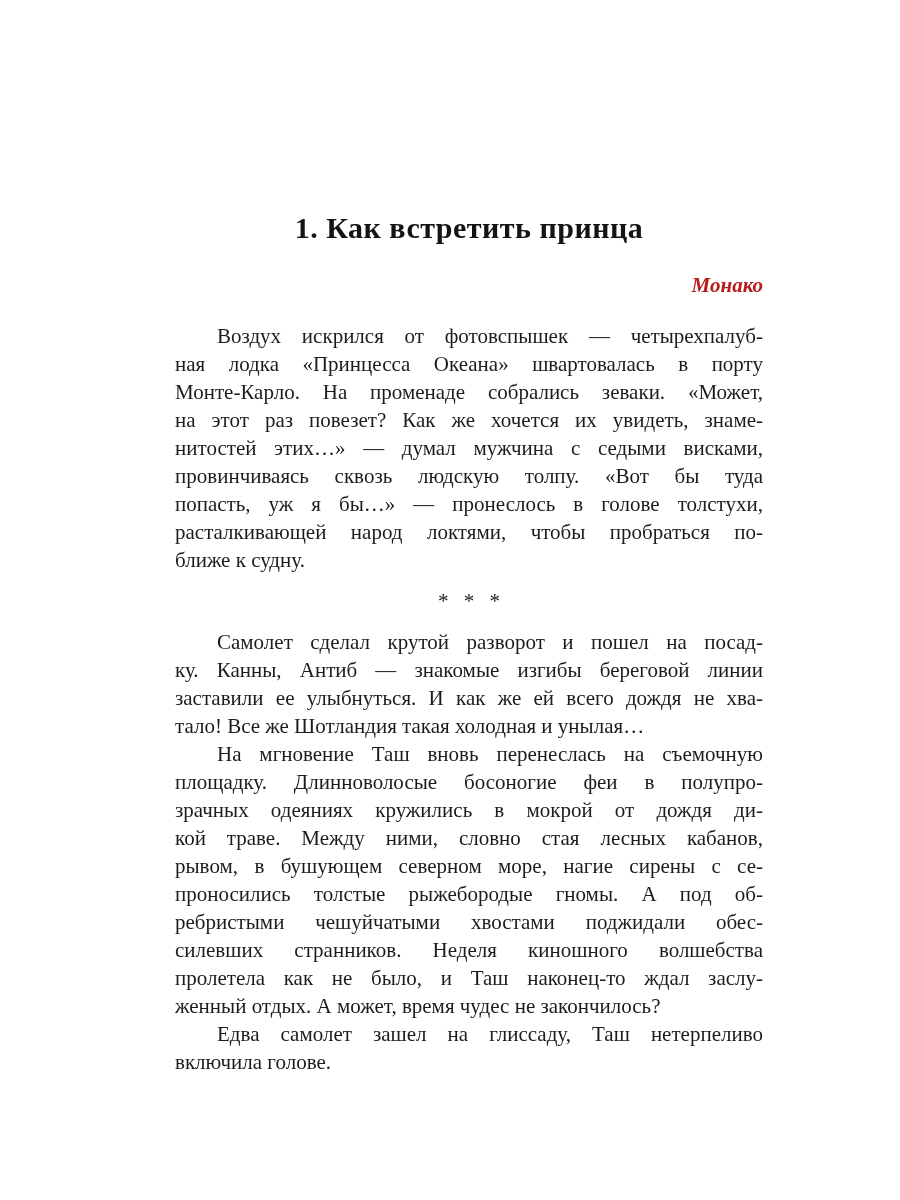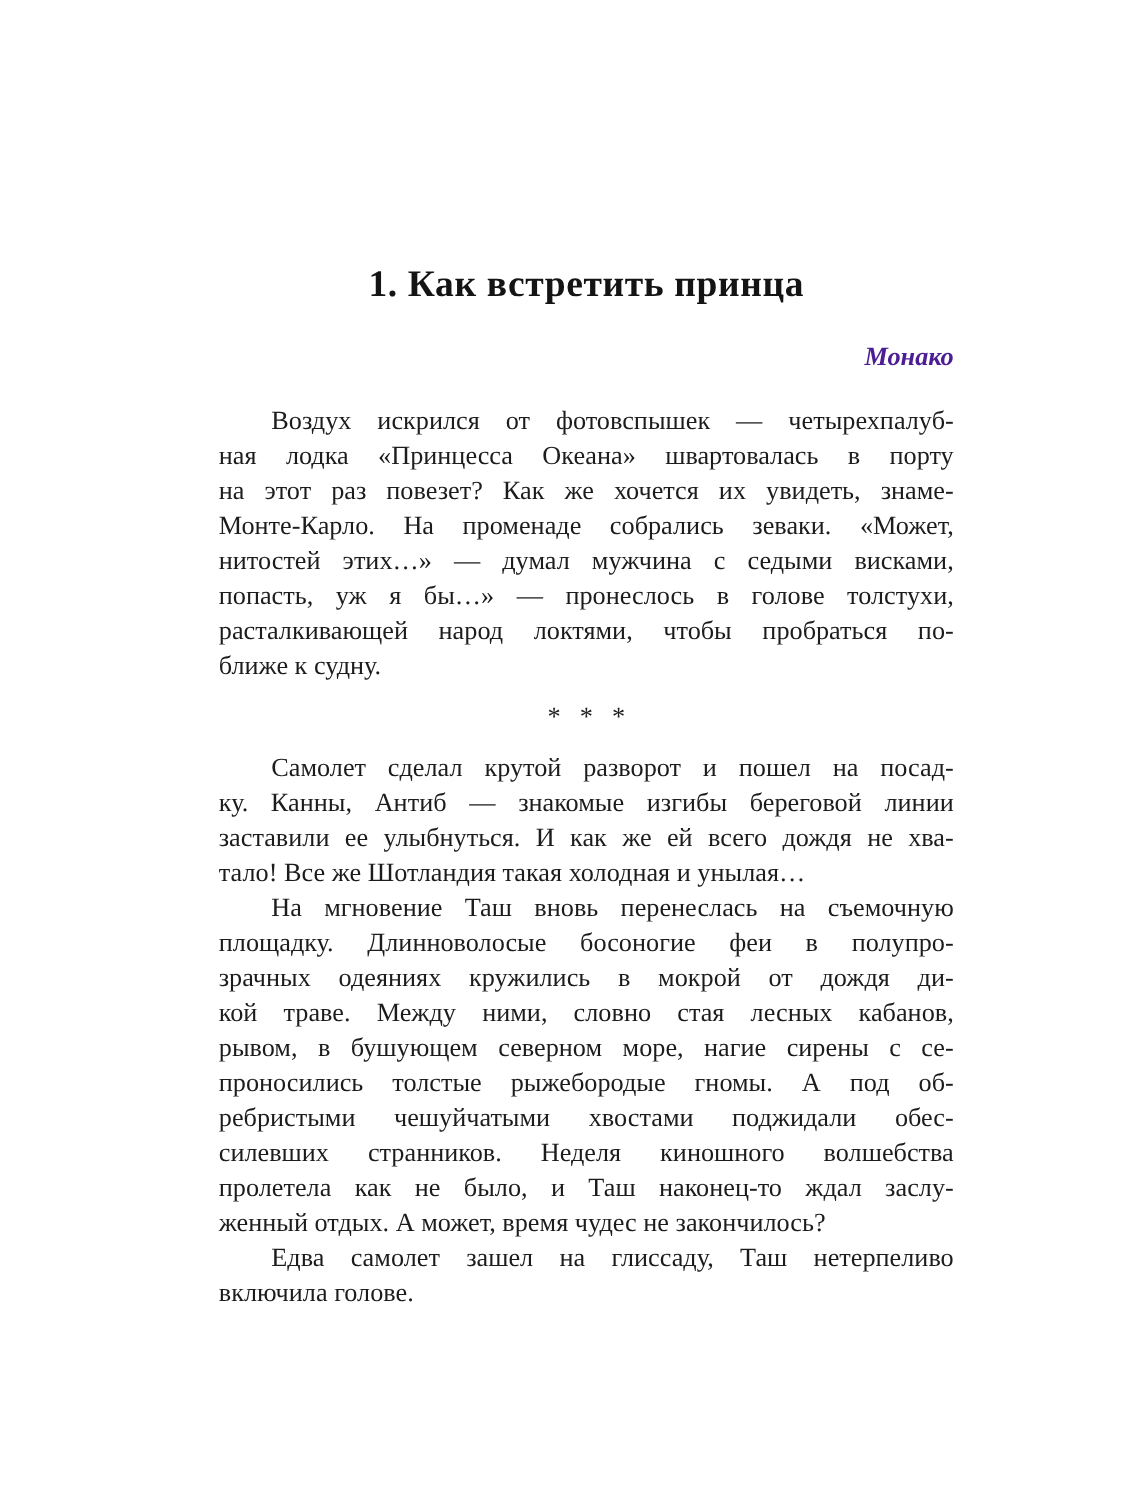--- a/index.html
+++ b/index.html
@@ -34,21 +34,21 @@
     color: #141414;
     letter-spacing: 0.5px;
   }
   .location {
     margin-top: 26px;
     text-align: right;
     font-weight: bold;
     font-style: italic;
     font-size: 21px;
     line-height: 26px;
-    color: #4c1d95;
+    color: #b91c1c;
   }
   .body-text {
     margin-top: 24px;
     font-size: 21px;
     line-height: 28px;
   }
   .para .line {
     text-align: justify;
     text-align-last: justify;
     white-space: nowrap;
@@ -72,23 +72,24 @@
 <body>
 
 <div class="page">
   <div class="text-block">
     <div class="chapter-title">1. Как встретить принца</div>
     <div class="location">Монако</div>
     <div class="body-text">
         <div class="para">
           <div class="line first">Воздух искрился от фотовспышек — четырехпалуб-</div>
           <div class="line">ная лодка «Принцесса Океана» швартовалась в порту</div>
+          <div class="line">Монте-Карло. На променаде собрались зеваки. «Может,</div>
           <div class="line">на этот раз повезет? Как же хочется их увидеть, знаме-</div>
-          <div class="line">Монте-Карло. На променаде собрались зеваки. «Может,</div>
           <div class="line">нитостей этих…» — думал мужчина с седыми висками,</div>
+          <div class="line">провинчиваясь сквозь людскую толпу. «Вот бы туда</div>
           <div class="line">попасть, уж я бы…» — пронеслось в голове толстухи,</div>
           <div class="line">расталкивающей народ локтями, чтобы пробраться по-</div>
           <div class="line last">ближе к судну.</div>
         </div>
         <div class="separator">* * *</div>
         <div class="para">
           <div class="line first">Самолет сделал крутой разворот и пошел на посад-</div>
           <div class="line">ку. Канны, Антиб — знакомые изгибы береговой линии</div>
           <div class="line">заставили ее улыбнуться. И как же ей всего дождя не хва-</div>
           <div class="line last">тало! Все же Шотландия такая холодная и унылая…</div>

